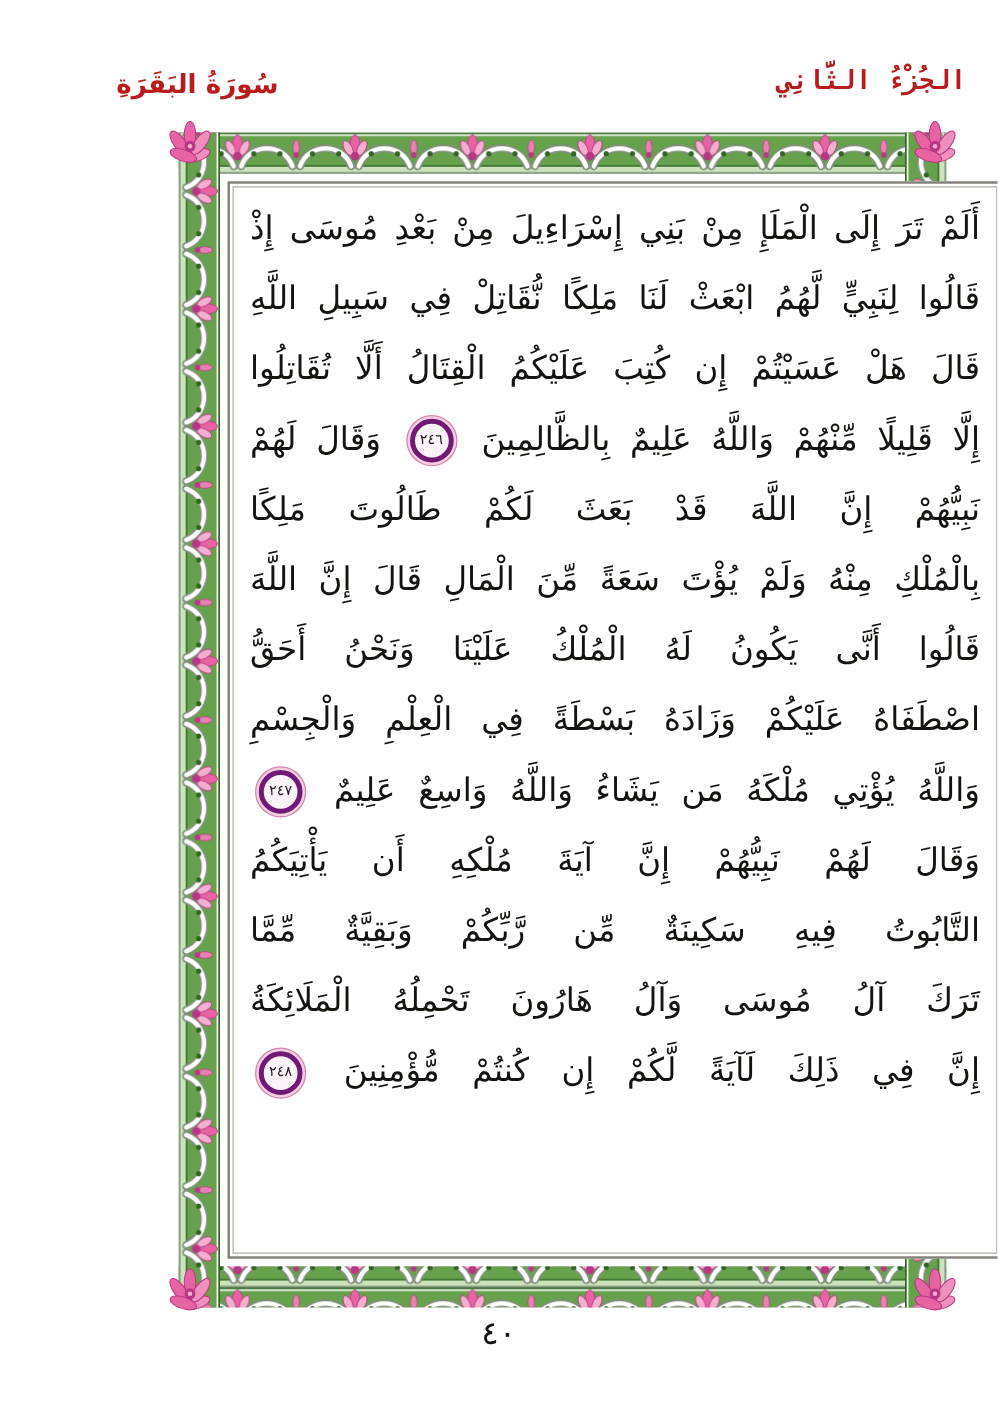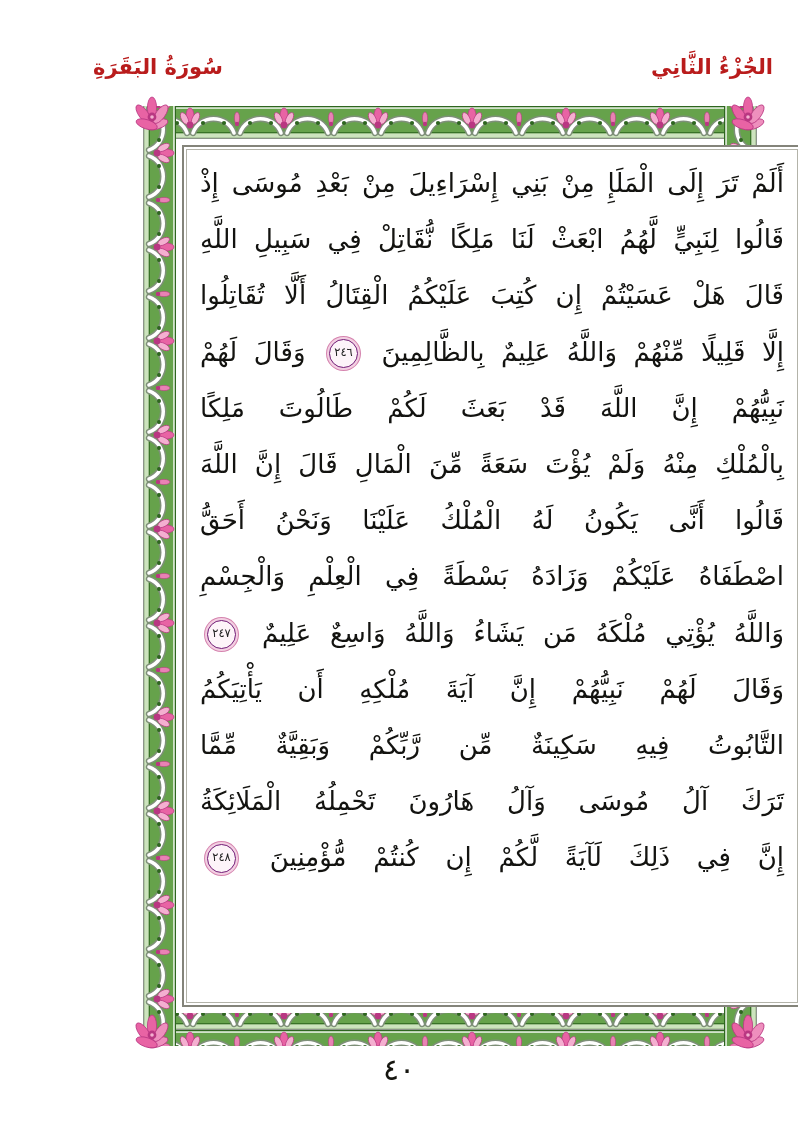--- a/index.html
+++ b/index.html
@@ -4,21 +4,21 @@
 <style>
   html,body{margin:0;padding:0;}
   body{
     width:798px;height:1140px;position:relative;background:#ffffff;
     font-family:"DejaVu Sans",sans-serif;overflow:hidden;
   }
   .page-header{
     position:absolute;top:50px;height:34px;line-height:34px;
     font-size:21px;font-weight:bold;color:#b91c1c;direction:rtl;
   }
-  .header-right{right:25px;}
+  .header-right{right:25px;font-family:Liberation Mono, monospace;}
   .header-left{left:93px;}
   .frame{
     position:absolute;left:143px;top:106px;width:698px;height:940px;
   }
   .frame svg.border-svg{position:absolute;left:0;top:0;overflow:visible;}
   .text-frame{
     position:absolute;left:39px;top:39px;right:39px;bottom:39px;
     border:2px solid #84847a;background:#ffffff;
   }
   .text-inner{
@@ -37,27 +37,27 @@
     overflow:visible;
   }
   .ltext{letter-spacing:0.2px;}
   .vmark{
     display:inline-block;vertical-align:middle;
     width:27px;height:27px;line-height:25px;
     text-align:right;text-align-last:center;
     border-radius:50%;
     font-size:11.5px;color:#222;
     background:#fdf4f9;
-    border:1px solid #701a75;
+    border:4px solid #701a75;
     box-shadow:0 0 0 2px #f3cfe2, 0 0 0 3px #d583ae;
     margin:0 7px;
   }
   .page-number{
     position:absolute;left:0;top:1052px;width:100%;
-    text-align:center;font-size:30px;color:#15150f;
+    text-align:center;font-size:26px;color:#15150f;
   }
 </style>
 </head>
 <body>
 
 <div class="page-header header-left">سُورَةُ البَقَرَةِ</div>
 <div class="page-header header-right">الجُزْءُ الثَّانِي</div>
 
 <div class="frame">
   <svg class="border-svg" width="614" height="940" viewBox="0 0 614 940" aria-hidden="true">

